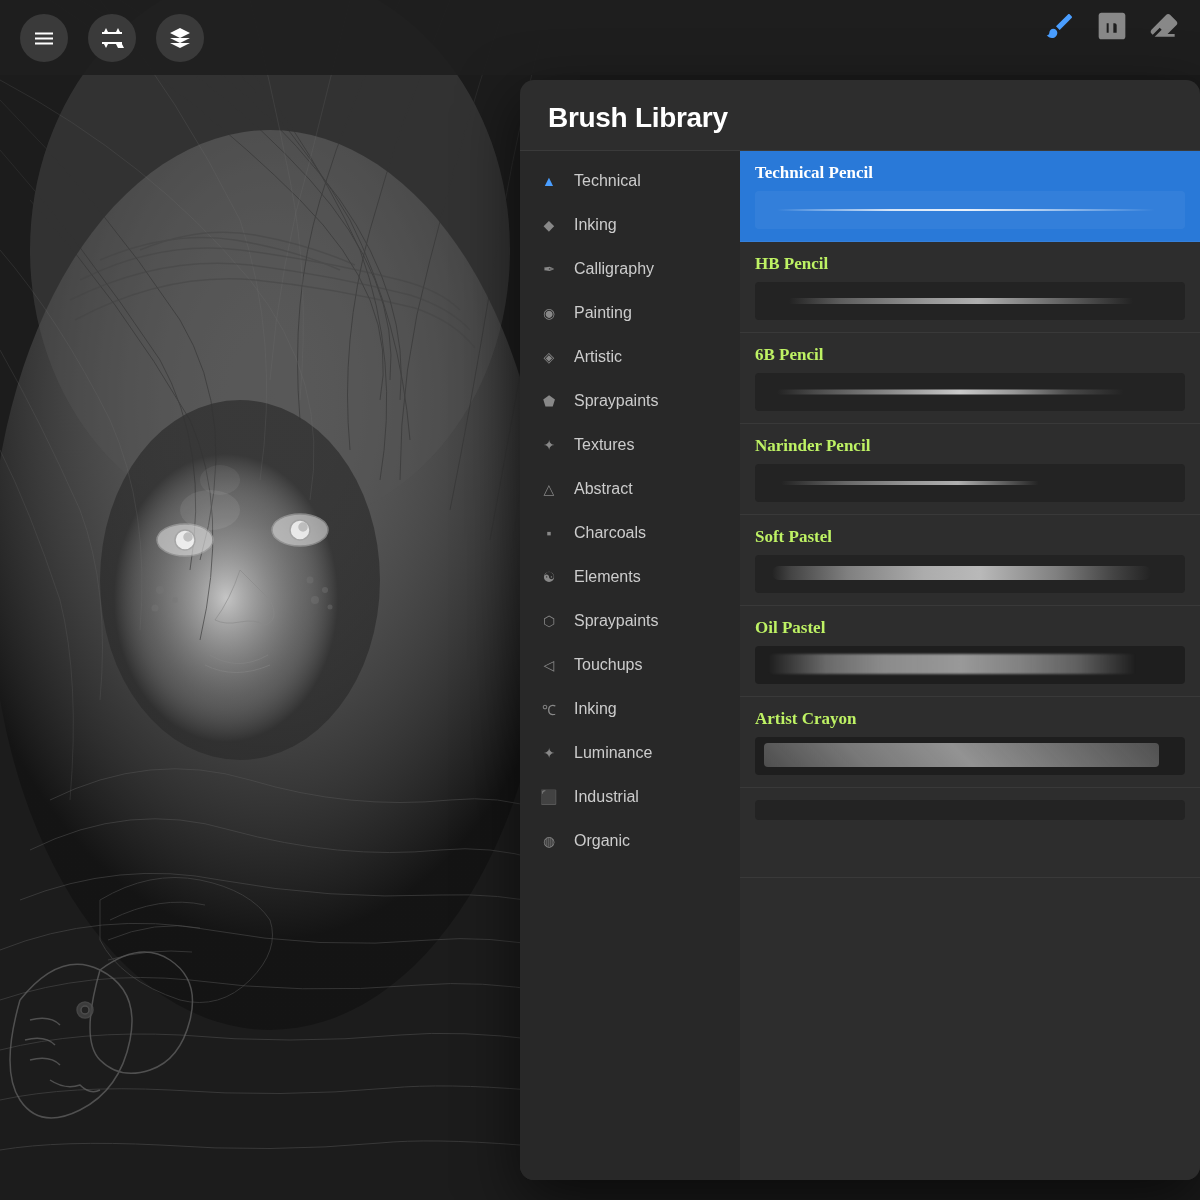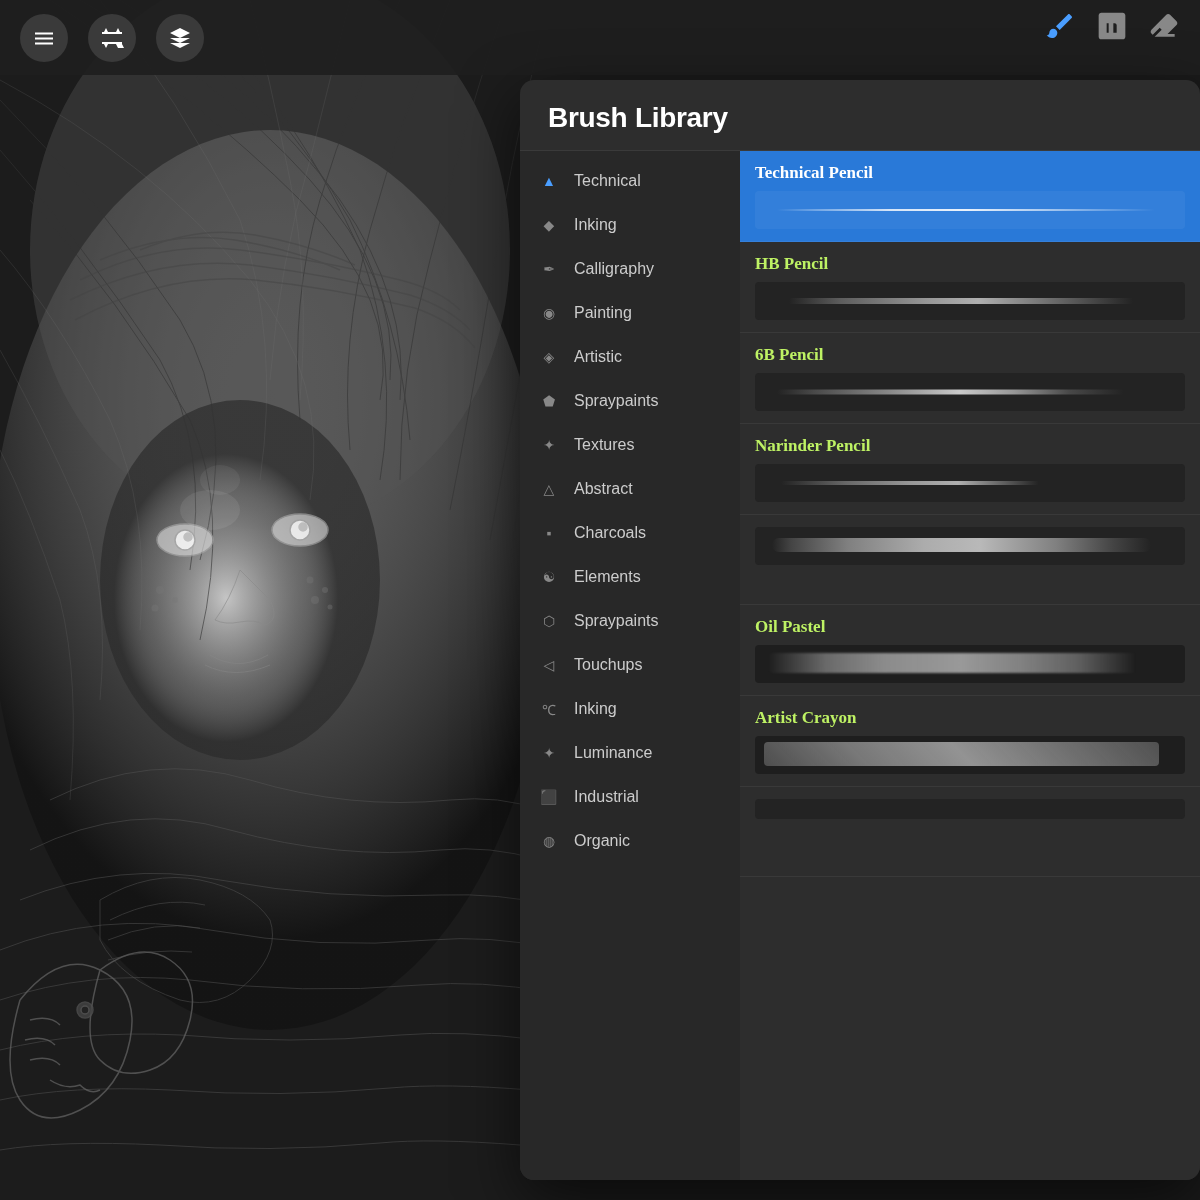--- a/index.html
+++ b/index.html
@@ -622,20 +622,21 @@
         </div>
         <div class="brush-item">
           <div class="brush-item-name">6B Pencil</div>
           <div class="brush-stroke stroke-6b-pencil"></div>
         </div>
         <div class="brush-item">
           <div class="brush-item-name">Narinder Pencil</div>
           <div class="brush-stroke stroke-narinder-pencil"></div>
         </div>
         <div class="brush-item">
+          <div class="brush-item-name">Soft Pastel</div>
           <div class="brush-stroke stroke-soft-pastel"></div>
         </div>
         <div class="brush-item">
           <div class="brush-item-name">Oil Pastel</div>
           <div class="brush-stroke stroke-oil-pastel"></div>
         </div>
         <div class="brush-item">
           <div class="brush-item-name">Artist Crayon</div>
           <div class="brush-stroke stroke-artist-crayon"></div>
         </div>

